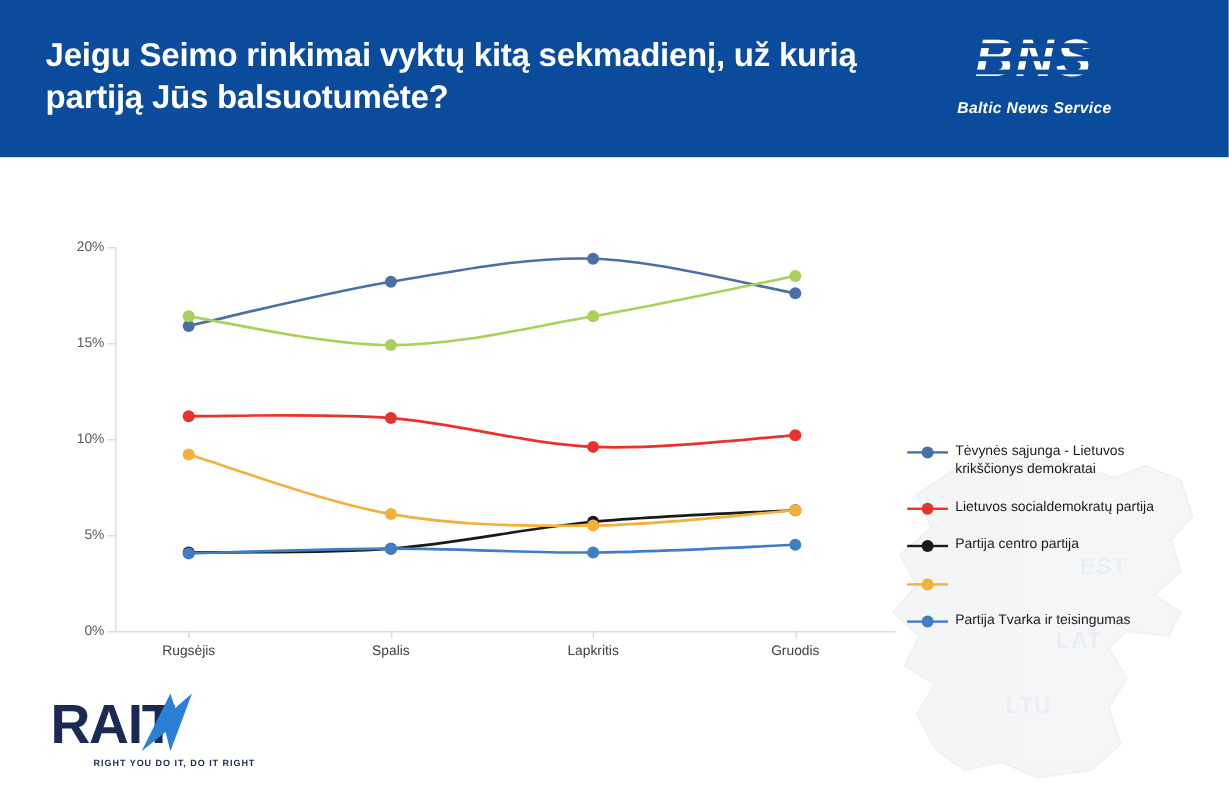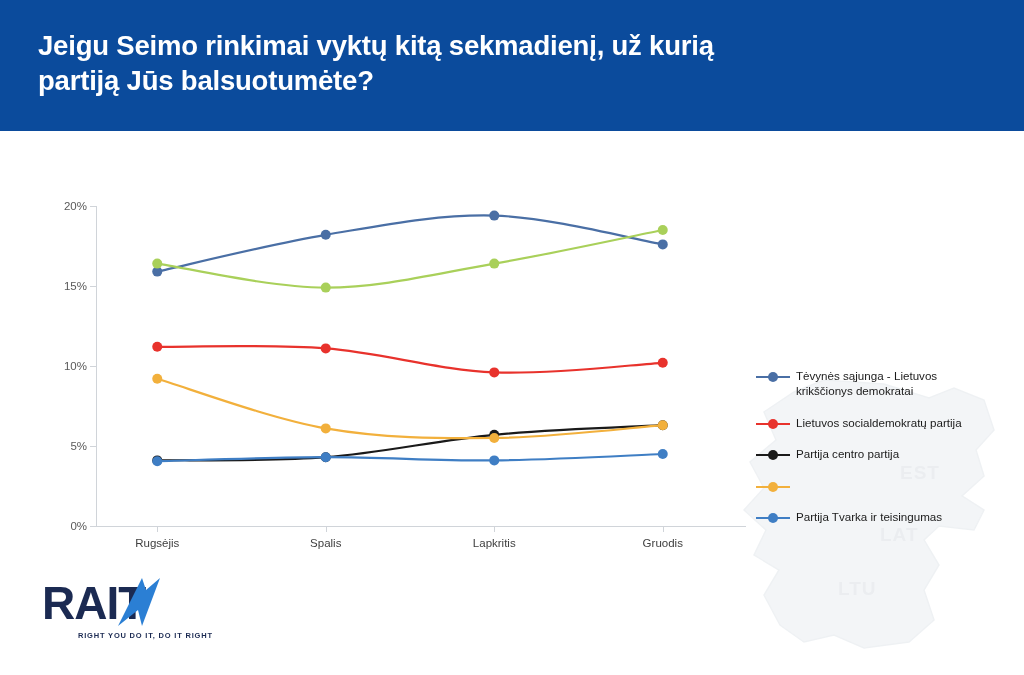--- a/index.html
+++ b/index.html
@@ -216,20 +216,29 @@
     width: 46px;
     height: 52px;
   }
 </style>
 </head>
 <body>
 
 <div class="header">
   <div class="header-title">Jeigu Seimo rinkimai vyktų kitą sekmadienį, už kurią partiją Jūs balsuotumėte?</div>
 
+  <div class="bns-logo">
+    <div class="bns-mark">
+      <div class="bns-letters">BNS</div>
+      <div class="bns-bar b1"></div>
+      <div class="bns-bar b2"></div>
+      <div class="bns-bar b3"></div>
+    </div>
+    <div class="bns-sub">Baltic News Service</div>
+  </div>
 </div>
 
 <div class="map-wm">
   <svg width="330" height="290" viewBox="0 0 330 290">
     <path d="M140,0 L200,4 L245,18 L270,8 L300,20 L310,50 L292,70 L300,96 L278,116 L300,130 L290,150
              L255,146 L240,160 L255,185 L240,210 L250,240 L225,262 L180,268 L150,255 L120,262 L96,245
              L80,215 L95,190 L70,175 L82,150 L60,130 L80,108 L66,82 L92,60 L80,32 L110,12 Z" fill="#e9edf1" stroke="#dfe4e9" stroke-width="1.5"></path>
   </svg>
   <div class="map-label" style="left:216px; top:82px;">EST</div>
   <div class="map-label" style="left:196px; top:144px;text-align:center;">LAT</div>

